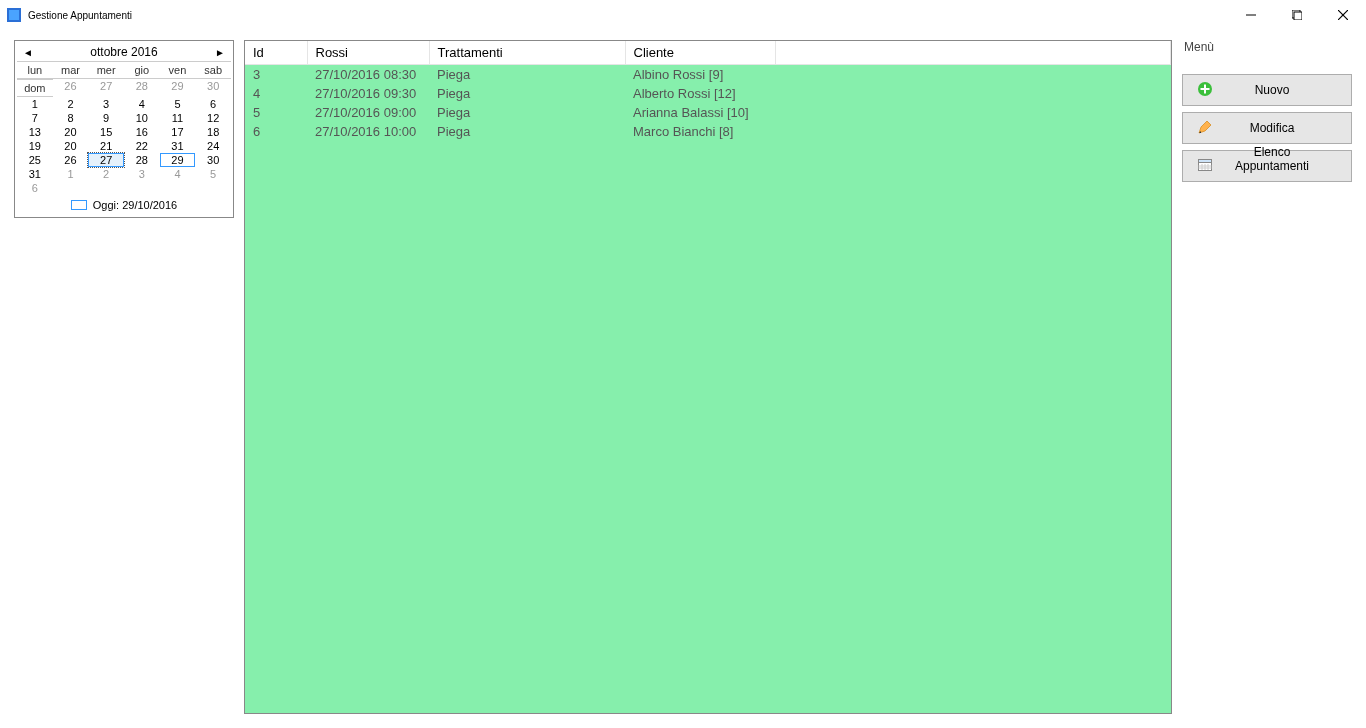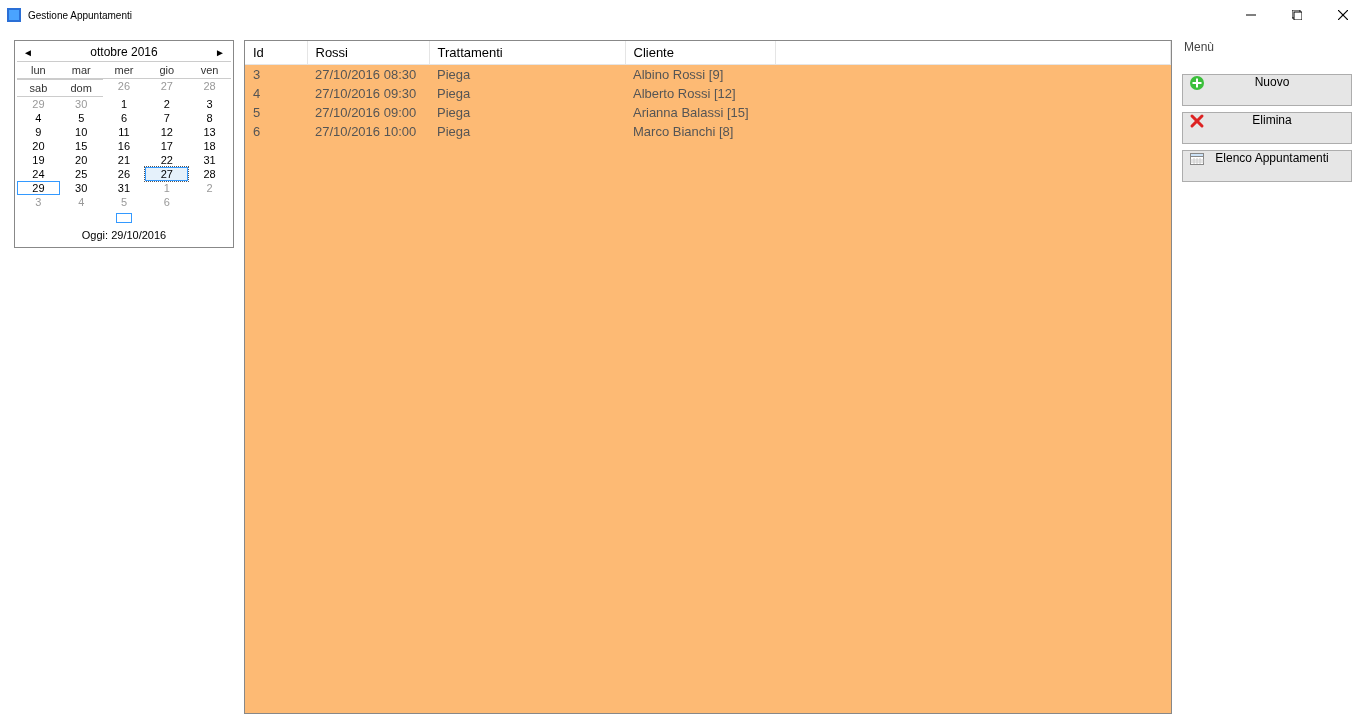--- a/index.html
+++ b/index.html
@@ -12,41 +12,41 @@
   .win-controls { margin-left:auto; display:flex; }
   .win-btn { width:46px; height:30px; display:flex; align-items:center; justify-content:center; }
   .win-btn svg { width:10px; height:10px; }
   
   .content { display:flex; padding:10px 14px 14px 14px; gap:10px; height:calc(100% - 30px); }
   .left-col { width:220px; flex:0 0 220px; }
   .calendar { border:1px solid #888; padding:2px 2px 6px 2px; background:#fff; font-size:12px; }
   .cal-header { display:flex; align-items:center; justify-content:space-between; padding:2px 4px; }
   .cal-header .arrow { width:14px; text-align:center; cursor:default; font-size:10px; }
   .cal-header .month { font-size:12px; }
-  .cal-grid { display:grid; grid-template-columns:repeat(5,1fr); text-align:center; }
+  .cal-grid { display:grid; grid-template-columns:repeat(6,1fr); text-align:center; }
   .cal-grid .dow { font-size:11px; padding:2px 0; border-top:1px solid #ccc; border-bottom:1px solid #ccc; color:#333; }
   .cal-grid .day { font-size:11px; padding:1px 0; color:#000; }
   .cal-grid .day.other { color:#999; }
   .cal-grid .day.selected { outline:1px dotted #555; background:#e5f1fb; border:1px solid #3399ff; padding:0; }
   .cal-grid .day.today { border:1px solid #3399ff; padding:0; }
-  .cal-footer { display:flex; align-items:center; justify-content:center; gap:6px; padding-top:4px; font-size:11px;flex-direction:column; }
+  .cal-footer { display:flex; align-items:center; justify-content:center; gap:6px; padding-top:4px; font-size:11px; }
   .cal-footer .today-box { width:16px; height:10px; border:1px solid #3399ff; }
   
-  .table-area { flex:1; border:1px solid #888; background:#fdba74; position:relative; overflow:hidden; }
+  .table-area { flex:1; border:1px solid #888; background:#86efac; position:relative; overflow:hidden; }
   .tbl { width:100%; border-collapse:collapse; font-size:13px; }
   .tbl th { text-align:left; font-weight:normal; color:#000; padding:4px 8px; border-bottom:1px solid #e5e5e5; border-right:1px solid #e5e5e5; background:#fff; }
   .tbl td { padding:2px 8px; color:#555; }
   .col-id { width:62px; }
   .col-data { width:122px; }
   .col-tratt { width:196px; }
   .col-cliente { width:150px; }
   
   .right-col { width:170px; flex:0 0 170px; }
   .menu-label { font-size:12px; color:#444; margin-bottom:20px; padding-left:2px; }
-  .menu-btn { display:flex; align-items:flex-start; width:100%; height:32px; margin-bottom:6px; background:#e6e6e6; border:1px solid #adadad; font-size:12px; padding:0; }
+  .menu-btn { display:flex; align-items:flex-end; width:100%; height:32px; margin-bottom:6px; background:#e6e6e6; border:1px solid #adadad; font-size:12px; padding:8px; }
   .menu-btn .icon { width:28px; display:flex; align-items:center; justify-content:center; }
   .menu-btn .lbl { flex:1; text-align:center; padding-right:18px; }
   .menu-btn svg { width:16px; height:16px; }
 </style>
 </head>
 <body>
 
 <div class="titlebar">
   <span class="app-icon">
     <svg viewBox="0 0 16 16">
@@ -166,21 +166,21 @@
             <td>4</td>
             <td>27/10/2016 09:30</td>
             <td>Piega</td>
             <td>Alberto Rossi [12]</td>
             <td></td>
           </tr>
           <tr>
             <td>5</td>
             <td>27/10/2016 09:00</td>
             <td>Piega</td>
-            <td>Arianna Balassi [15]</td>
+            <td>Arianna Balassi [10]</td>
             <td></td>
           </tr>
           <tr>
             <td>6</td>
             <td>27/10/2016 10:00</td>
             <td>Piega</td>
             <td>Marco Bianchi [8]</td>
             <td></td>
           </tr>
         </tbody>
@@ -194,30 +194,30 @@
       <span class="icon">
         <svg viewBox="0 0 16 16">
             <circle cx="8" cy="8" r="7" fill="#3bbf3b"></circle>
             <rect x="7" y="3.5" width="2" height="9" fill="#fff"></rect>
             <rect x="3.5" y="7" width="9" height="2" fill="#fff"></rect>
           </svg>
       </span>
       <span class="lbl">Nuovo</span>
     </button>
 
-
     <button class="menu-btn">
       <span class="icon">
         <svg viewBox="0 0 16 16">
-            <line x1="3" y1="3" x2="13" y2="13" stroke="#d22" stroke-width="3" stroke-linecap="round"></line>
-            <line x1="13" y1="3" x2="3" y2="13" stroke="#d22" stroke-width="3" stroke-linecap="round"></line>
+            <polygon points="2,14 4,8 10,2 14,6 8,12 2,14" fill="#ffb24d" stroke="#cc7a00" stroke-width="0.6"></polygon>
+            <polygon points="2,14 4,12 4,14" fill="#333"></polygon>
           </svg>
       </span>
-      <span class="lbl">Elimina</span>
+      <span class="lbl">Modifica</span>
     </button>
+
 
     <button class="menu-btn">
       <span class="icon">
         <svg viewBox="0 0 16 16">
             <rect x="1.5" y="2.5" width="13" height="11" fill="#fff" stroke="#888"></rect>
             <rect x="1.5" y="2.5" width="13" height="3" fill="#cde3f8" stroke="#888"></rect>
             <line x1="5" y1="7" x2="5" y2="13" stroke="#ccc"></line>
             <line x1="8" y1="7" x2="8" y2="13" stroke="#ccc"></line>
             <line x1="11" y1="7" x2="11" y2="13" stroke="#ccc"></line>
             <line x1="1.5" y1="9" x2="14.5" y2="9" stroke="#ccc"></line>

